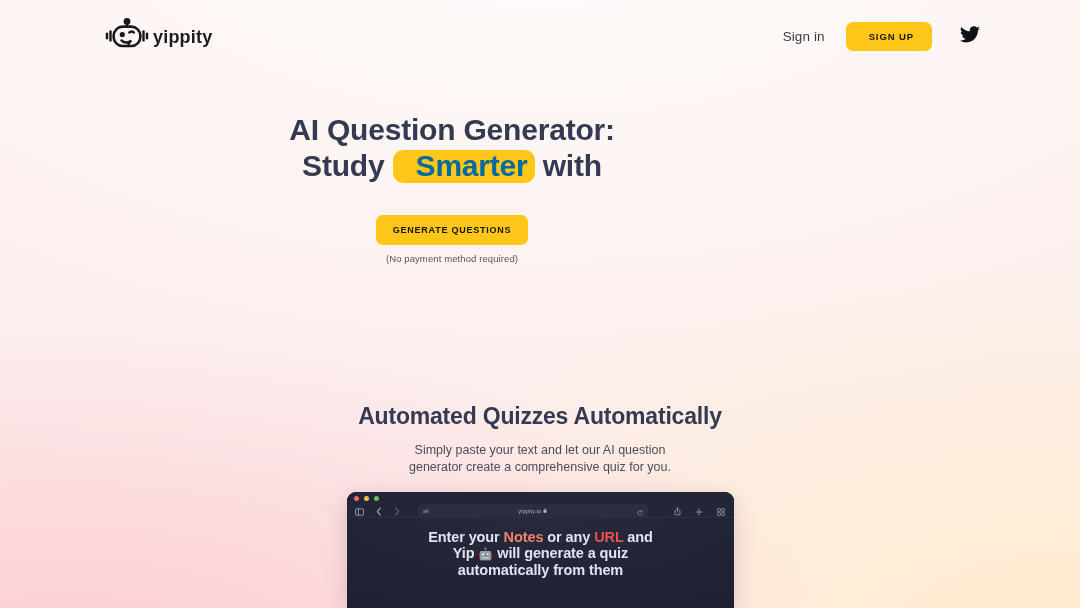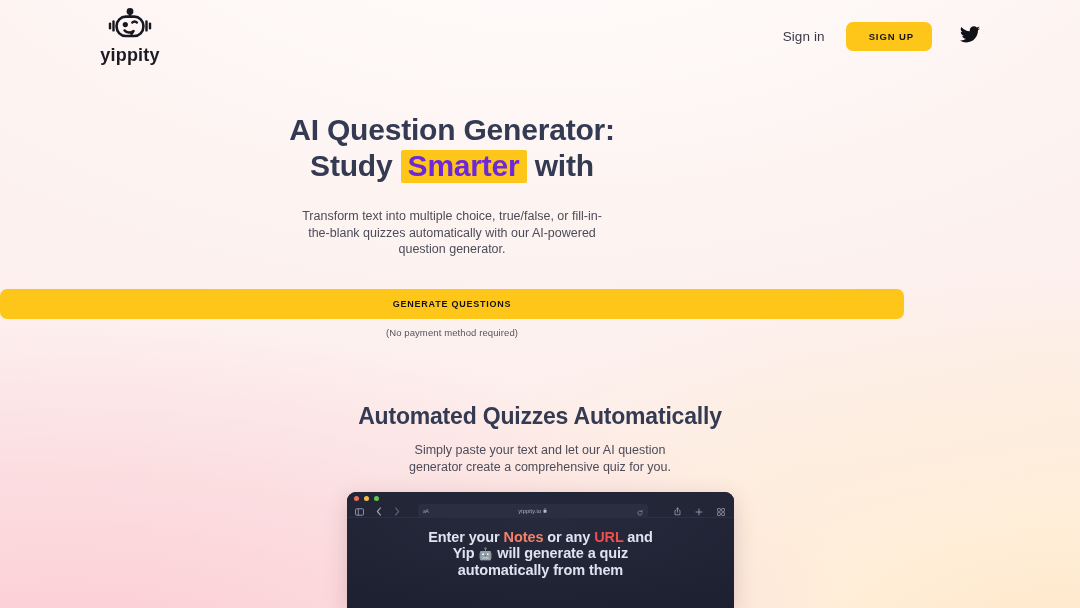--- a/index.html
+++ b/index.html
@@ -38,21 +38,21 @@
     height: 72px;
     display: flex;
     align-items: center;
     justify-content: space-between;
     padding: 0 100px 0 101px;
     z-index: 20;
   }
 
   .brand {
     display: flex;
-    flex-direction: column;
+    flex-direction: row;
     align-items: center;
     width: 58px;
     line-height: 1;
     text-decoration: none;
   }
   .brand-mark { display: block; }
   .brand-word {
     font-size: 18px;
     font-weight: 700;
     letter-spacing: .2px;
@@ -105,39 +105,40 @@
   }
   .hero-title {
     font-size: 30px;
     line-height: 36px;
     font-weight: 700;
     color: #333a52;
     letter-spacing: -.2px;
   }
   .hero-title .hl {
     background: #ffc61a;
-    border-radius: 2px;
-    padding: 2px 7px 3px 7px;
-    color: #6d28d9;
+    border-radius: 10px;
+    padding: 2px 7px 3px 23px;
+    color: #0369a1;
     display: inline-block;
     line-height: 28px;
   }
   .hero-sub {
     margin-top: 24px;
     font-size: 12.5px;
     line-height: 16.5px;
     color: #4c4c58;
     width: 300px;
     margin-left: auto;
     margin-right: auto;
   }
   .cta-wrap {
     margin-top: 31px;
     display: flex;
     flex-direction: column;
+    align-items: center;
   }
   .cta-btn {
     background: #ffc61a;
     border: none;
     border-radius: 7px;
     color: #141418;
     font-size: 9px;
     font-weight: 700;
     letter-spacing: .75px;
     padding: 10px 17px;
@@ -313,21 +314,20 @@
       </a>
     </div>
   </div>
 
   <div class="hero">
     <h1 class="hero-title">
       <span>AI Question Generator:</span><br>
       <span>Study </span><span class="hl">Smarter</span><span> with</span><br>
     </h1>
 
-    <p class="hero-sub">Transform text into multiple choice, true/false, or fill-in-the-blank quizzes automatically with our AI-powered question generator.</p>
 
     <div class="cta-wrap">
       <button class="cta-btn">GENERATE QUESTIONS</button>
       <div class="cta-note">(No payment method required)</div>
     </div>
   </div>
 
   <div class="section2">
     <h2 class="section2-title">Automated Quizzes Automatically</h2>
     <p class="section2-sub">Simply paste your text and let our AI question generator create a comprehensive quiz for you.</p>

